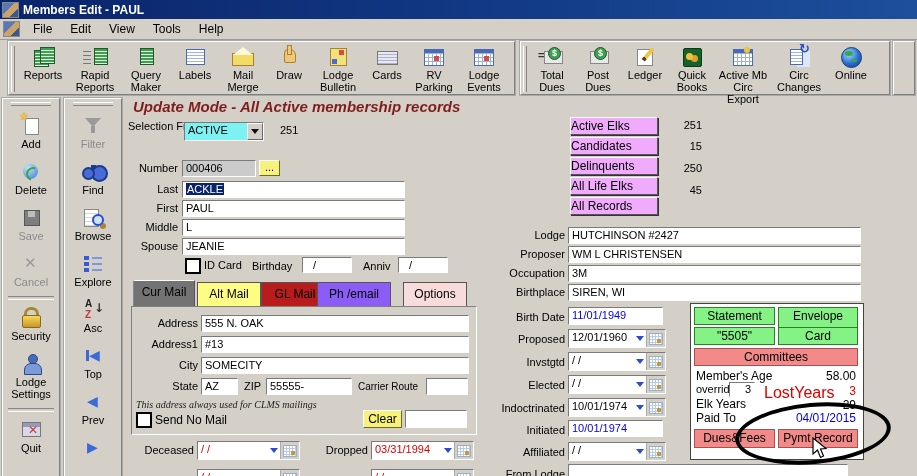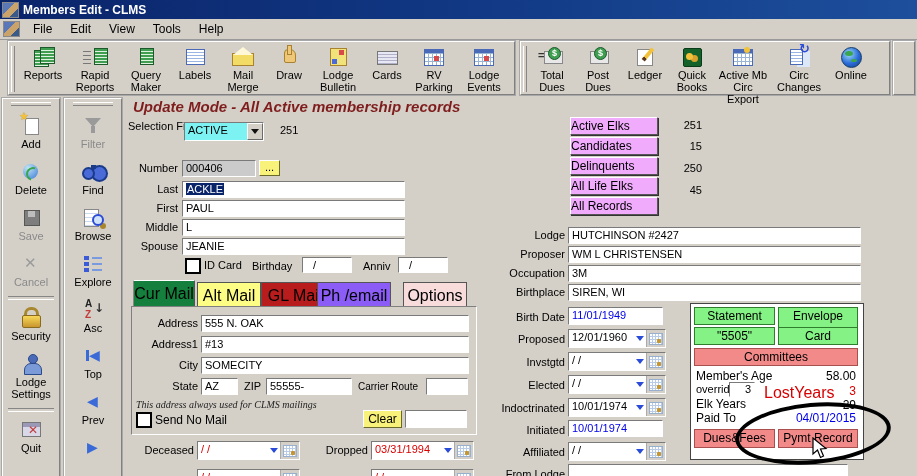--- a/index.html
+++ b/index.html
@@ -109,40 +109,40 @@
   .dc{position:absolute;display:flex;background:#fff;border:1px solid;border-color:#7a7a7a #fff #fff #7a7a7a;box-sizing:border-box}
   .dc .v{flex:1;padding:1px 3px;white-space:nowrap;overflow:hidden}
   .dc .ar{width:13px;display:flex;align-items:center;justify-content:center}
   .dc .ar .tri{border-top-color:#2a4ad8;margin-top:3px}
   .calb{width:18px;background:#d4d0c8;border-left:1px solid #aaa;display:flex;align-items:center;justify-content:center}
   .cal{width:14px;height:12px;border:1px solid #98b0d0;box-sizing:border-box;
     background:radial-gradient(circle at 9px 7px,#c8962e 0 2px,rgba(0,0,0,0) 2.5px),
       repeating-linear-gradient(90deg,rgba(0,0,0,0) 0 2px,#b8cce8 2px 3px),
       repeating-linear-gradient(rgba(0,0,0,0) 0 2px,#b8cce8 2px 3px),#fff}
   .chk{position:absolute;width:12px;height:12px;background:#fff;border:2px solid #000;box-sizing:content-box}
-  .tab{position:absolute;text-align:center;border:1px solid #555;box-sizing:border-box;font-size:16px;padding-top:4px}
-  .tab.active{background:#15803d;border-color:#fff #555 #d4d0c8 #888;font-size:16px}
+  .tab{position:absolute;text-align:center;border:1px solid #555;box-sizing:border-box;font-size:12px;padding-top:4px}
+  .tab.active{background:#737373;border-color:#fff #555 #d4d0c8 #888;font-size:12px}
   .panelbox{position:absolute;border:1px solid;border-color:#808080 #fff #fff #808080;background:#d4d0c8}
   .cybtn{position:absolute;width:88px;height:18px;background:#f0abfc;text-align:left;line-height:16px;
     border:1px solid;border-color:#fff #555 #555 #fff;box-shadow:1px 1px 0 #333;box-sizing:border-box;font-size:12px}
   .gbtn{position:absolute;background:#84f284;border:1px solid #2e7e2e;text-align:center;box-sizing:border-box;font-size:12px}
   .rbtn{position:absolute;background:#f28a8a;border:1px solid #a85050;text-align:center;box-sizing:border-box;font-size:12px}
   .ybtn{position:absolute;background:#f8f27a;border:1px solid;border-color:#fff #6a6a2a #6a6a2a #fff;text-align:center;box-sizing:border-box}
   .statbox{position:absolute;left:690px;top:303px;width:172px;height:155px;background:#fff;border:1px solid #444}
   .red{color:#d80000}.blue{color:#0000e8}
   .note{position:absolute;font:italic 10px "Liberation Serif",serif;color:#222}
   .ellipse{position:absolute;left:735px;top:403px;width:148px;height:53px;border:4px solid #000;border-radius:50%;transform:rotate(-5deg)}
   .cursor{position:absolute;left:812px;top:437px}
 </style>
 </head>
 <body>
 
 <div class="titlebar">
   <span class="appico"></span>
-  <span class="txt">Members Edit - CLMS</span>
+  <span class="txt">Members Edit - PAUL</span>
 </div>
 
 <div class="menubar">
   <span class="appico" style="margin-right:4px"></span>
   <span class="mi">File</span>
   <span class="mi">Edit</span>
   <span class="mi">View</span>
   <span class="mi">Tools</span>
   <span class="mi">Help</span>
 </div>

